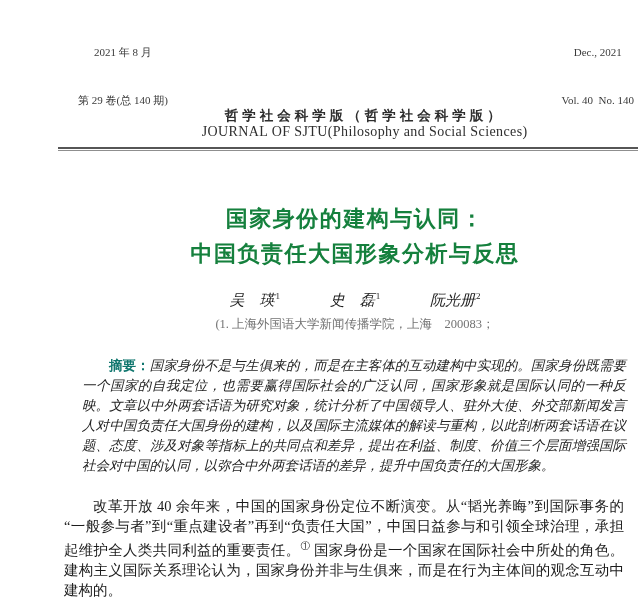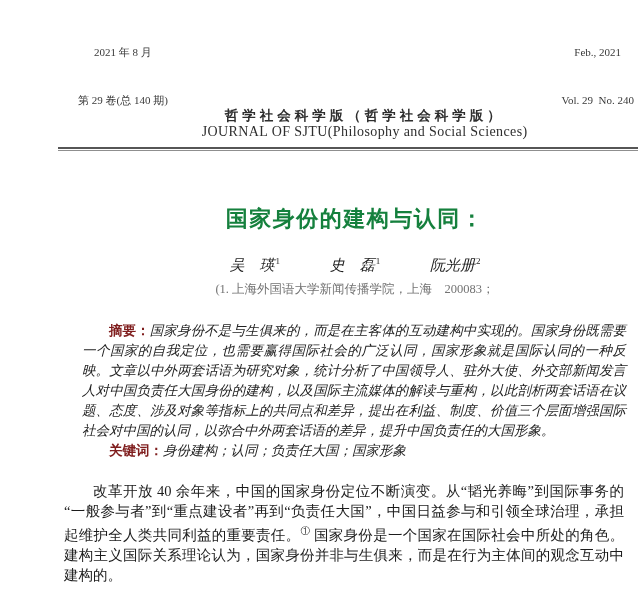--- a/index.html
+++ b/index.html
@@ -48,21 +48,21 @@
     margin-top:5px;text-align:center;
     font-size:12.5px;line-height:19px;color:#737373;
   }
   
   .meta{
     margin:22px 48px 0 46px;
     font-size:13.5px;line-height:20px;
     text-align:justify;color:#222;
   }
   .meta p{margin:0;text-indent:2em;}
-  .meta .label{font-weight:bold;font-style:normal;color:#7f1d1d;}
+  .meta .label{font-weight:bold;font-style:normal;color:#0f766e;}
   .kai{font-style:italic;}
   .doi-value{font-style:normal;letter-spacing:0.3px;}
   
   .bodytext{
     margin:20px 50px 0 28px;
     font-size:14.5px;line-height:20px;
     text-align:justify;text-indent:2em;color:#1c1c1c;
   }
   .bodytext sup{font-size:9.5px;}
 </style>
@@ -74,43 +74,43 @@
   <header class="masthead">
     <div class="mast-side">
       <div>2021 年 8 月</div>
       <div>第 29 卷(总 140 期)</div>
     </div>
     <div class="mast-center">
       <div class="cn">哲学社会科学版（哲学社会科学版）</div>
       <div class="en">JOURNAL OF SJTU(Philosophy and Social Sciences)</div>
     </div>
     <div class="mast-side">
-      <div>Feb., 2021</div>
-      <div>Vol. 29  No. 240</div>
+      <div>Dec., 2021</div>
+      <div>Vol. 40  No. 140</div>
     </div>
   </header>
 
   <div class="rule"></div>
 
   <h1 class="article-title">
     <span>国家身份的建构与认同：</span><br>
+    <span>中国负责任大国形象分析与反思</span>
   </h1>
 
   <div class="authors">
     <span class="author"><span>吴　瑛</span><sup>1</sup></span>
     <span class="author"><span>史　磊</span><sup>1</sup></span>
     <span class="author"><span>阮光册</span><sup>2</sup></span>
   </div>
 
   <div class="affiliations">
     <div>(1. 上海外国语大学新闻传播学院，上海　200083；</div>
   </div>
 
   <section class="meta">
     <p><span class="label">摘要：</span><span class="kai">国家身份不是与生俱来的，而是在主客体的互动建构中实现的。国家身份既需要一个国家的自我定位，也需要赢得国际社会的广泛认同，国家形象就是国际认同的一种反映。文章以中外两套话语为研究对象，统计分析了中国领导人、驻外大使、外交部新闻发言人对中国负责任大国身份的建构，以及国际主流媒体的解读与重构，以此剖析两套话语在议题、态度、涉及对象等指标上的共同点和差异，提出在利益、制度、价值三个层面增强国际社会对中国的认同，以弥合中外两套话语的差异，提升中国负责任的大国形象。</span></p>
-    <p><span class="label">关键词：</span><span class="kai">身份建构；认同；负责任大国；国家形象</span></p>
   </section>
 
   <p class="bodytext">
     <span>改革开放 40 余年来，中国的国家身份定位不断演变。从“韬光养晦”到国际事务的“一般参与者”到“重点建设者”再到“负责任大国”，中国日益参与和引领全球治理，承担起维护全人类共同利益的重要责任。</span><sup>①</sup><span> 国家身份是一个国家在国际社会中所处的角色。建构主义国际关系理论认为，国家身份并非与生俱来，而是在行为主体间的观念互动中建构的。</span>
   </p>
 
 </div>
 
 </body></html>

